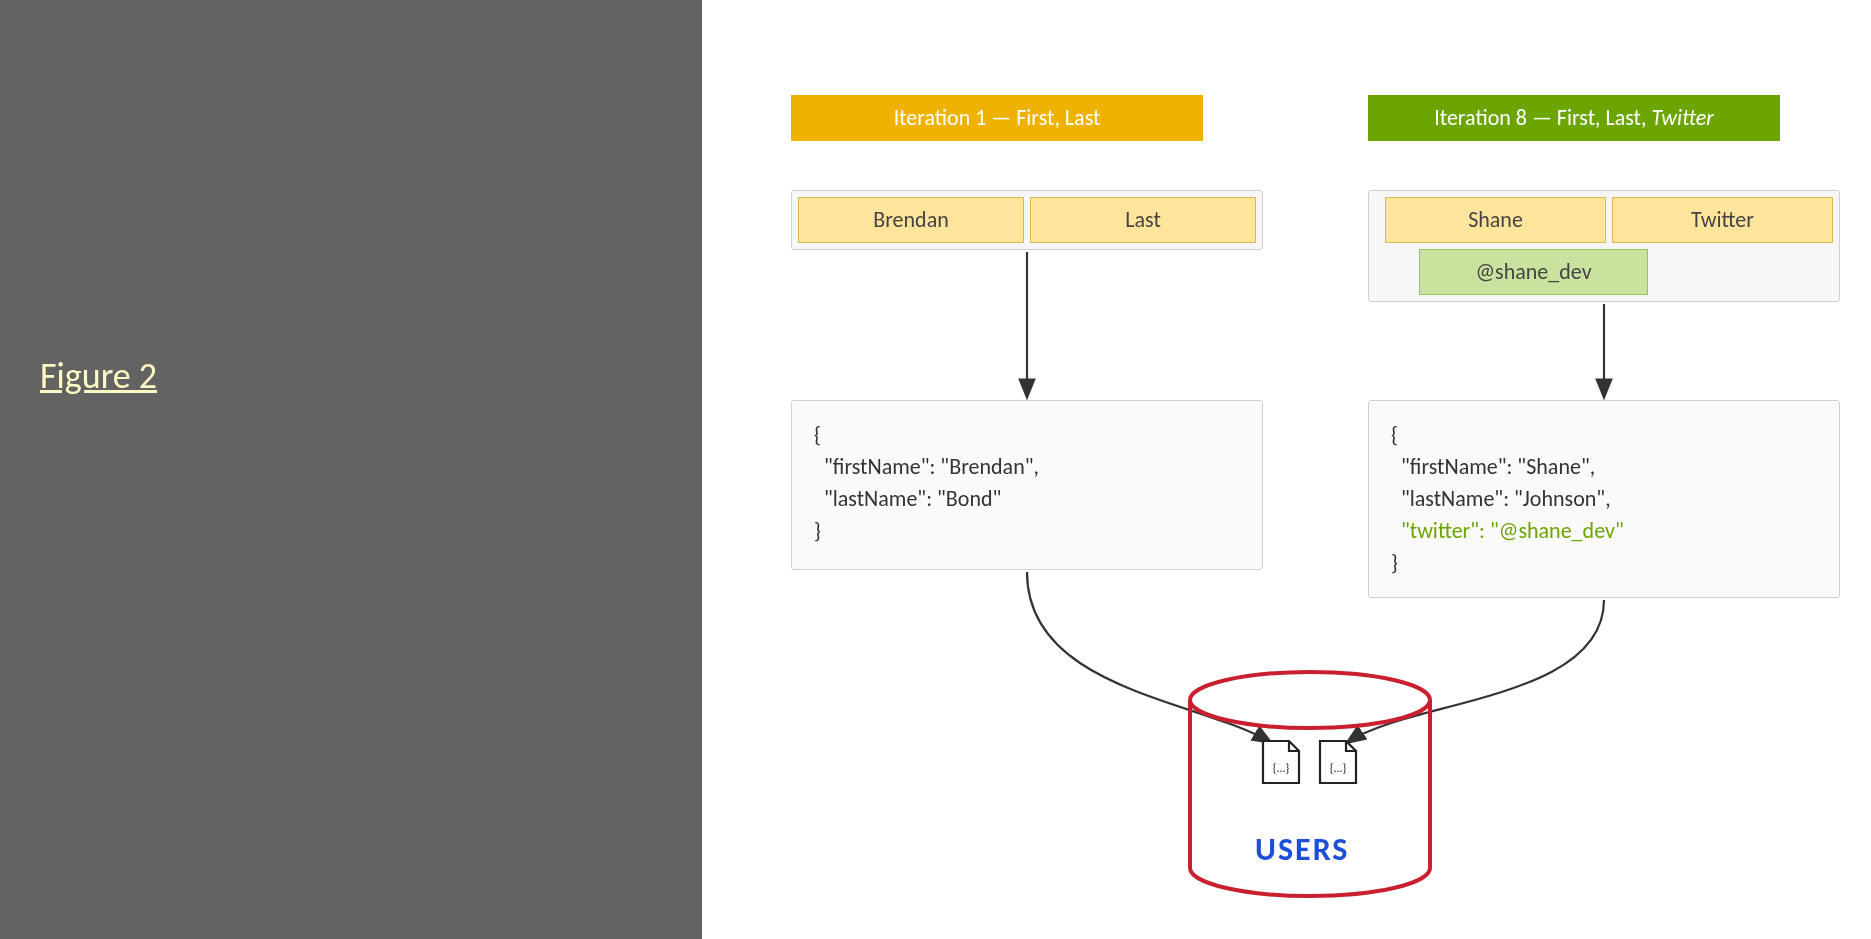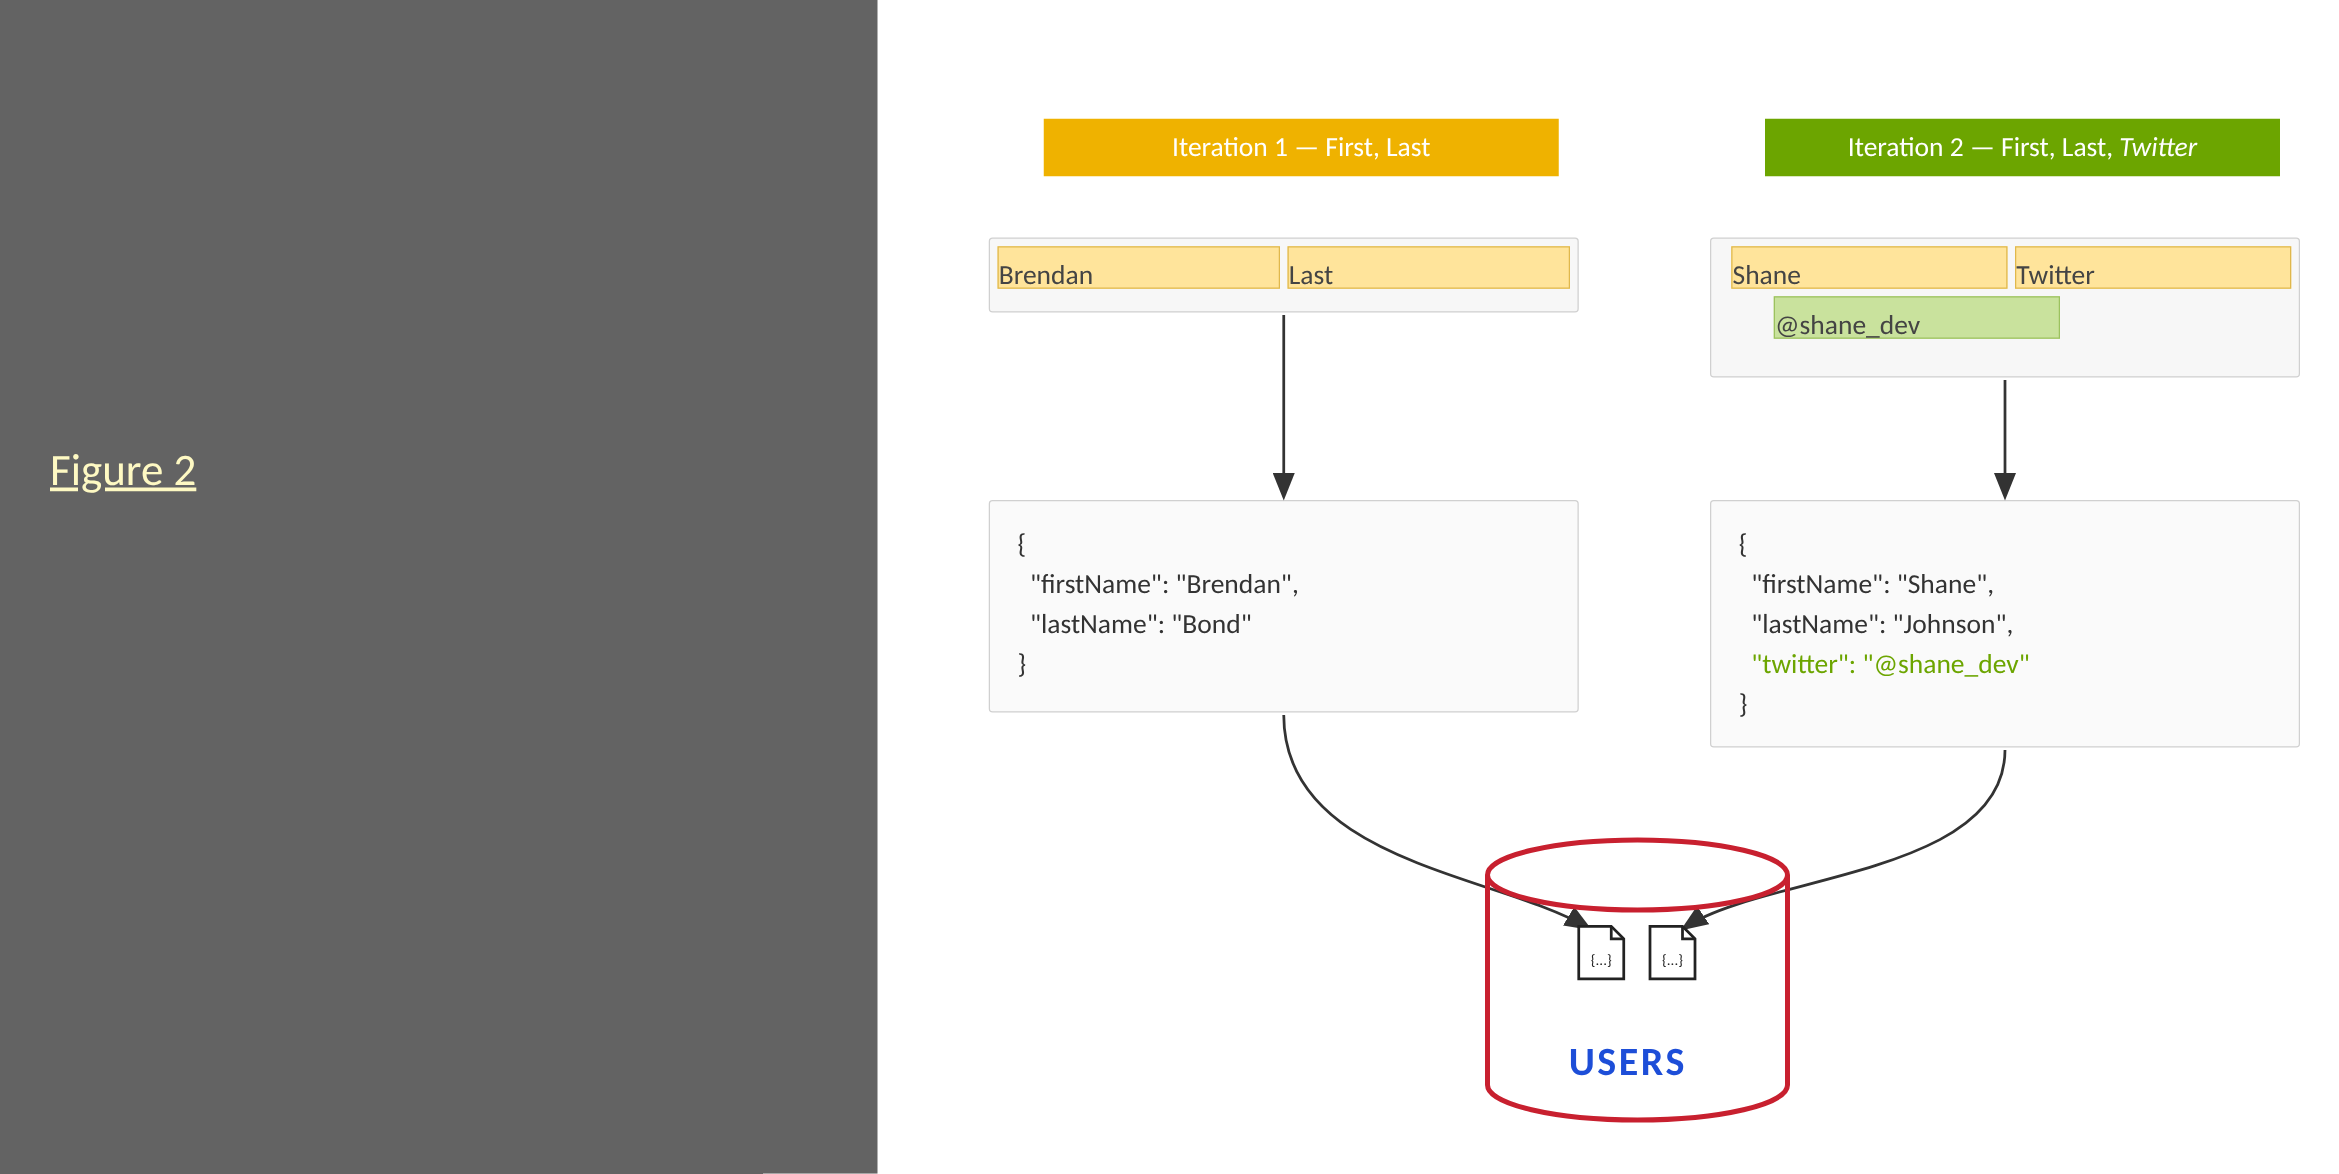--- a/index.html
+++ b/index.html
@@ -2,26 +2,26 @@
 <html><head>
 <meta charset="utf-8">
 <style>
   html,body{margin:0;padding:0;height:100%;font-family:"Segoe UI",Calibri,-apple-system,Helvetica,Arial,sans-serif;background:#fff;}
   .stage{width:1871px;height:939px;position:relative;}
   
   .left{position:absolute;left:0;top:0;width:702px;height:100%;background:#636363;color:#fff;box-sizing:border-box;padding:0 40px;}
   .left .fig-label{position:absolute;left:40px;top:354px;font-size:36px;font-weight:300;text-decoration:underline;color:#fef9c3;}
   .left .fig-desc{position:absolute;left:40px;top:450px;right:40px;font-size:36px;font-weight:600;line-height:1.3;}
   
-  .badge{position:absolute;height:46px;line-height:46px;color:#fff;font-size:22px;text-align:center;box-sizing:border-box;margin-left:44px;}
+  .badge{position:absolute;height:46px;line-height:46px;color:#fff;font-size:22px;text-align:center;box-sizing:border-box;}
   .badge.orange{background:#efb200;}
   .badge.green{background:#6ca500;}
   .badge .ital{font-style:italic;}
   .inputbox{position:absolute;background:#f7f7f7;border:1px solid #d0d0d0;border-radius:3px;box-sizing:border-box;padding:6px;}
-  .chip{box-sizing:border-box;border:1px solid;height:34px;line-height:44px;text-align:left;font-size:22px;color:#444;}
+  .chip{box-sizing:border-box;border:1px solid;height:46px;line-height:44px;text-align:center;font-size:22px;color:#444;}
   .chip.yellow{background:#ffe49b;border-color:#e0b84c;}
   .chip.green{background:#c9e29d;border-color:#9cc25f;}
   .jsonbox{position:absolute;background:#fafafa;border:1px solid #d0d0d0;border-radius:3px;box-sizing:border-box;padding:18px 22px;font-size:22px;color:#333;line-height:1.45;white-space:pre;font-family:"Segoe UI",Calibri,sans-serif;}
   .jsonbox .hl{color:#6ca500;}
   
   svg.overlay{position:absolute;left:0;top:0;pointer-events:none;}
   
   .db{position:absolute;}
   .db-label{position:absolute;color:#1d4ed8;font-weight:700;font-size:32px;letter-spacing:2px;}
   .doc-label{font-size:12px;}
@@ -43,21 +43,21 @@
     <div class="chip yellow" style="flex:1">Brendan</div>
     <div class="chip yellow" style="flex:1">Last</div>
   </div>
 
   <div class="jsonbox" style="left:791px;top:400px;width:472px;height:170px;"><span>{</span>
 <span>  "firstName": "Brendan",</span>
 <span>  "lastName": "Bond"</span>
 <span>}</span></div>
 
   <div class="badge green" style="left:1368px;top:95px;width:412px;">
-    <span>Iteration 2 — First, Last, </span><span class="ital">Twitter</span>
+    <span>Iteration 8 — First, Last, </span><span class="ital">Twitter</span>
   </div>
 
   <div class="inputbox" style="left:1368px;top:190px;width:472px;height:112px;">
     <div style="display:flex;gap:6px;padding-left:10px;">
       <div class="chip yellow" style="flex:1">Shane</div>
       <div class="chip yellow" style="flex:1">Twitter</div>
     </div>
     <div style="display:flex;gap:6px;margin-top:6px;">
       <div class="chip green" style="width:50%;margin-left:44px;">@shane_dev</div>
     </div>

